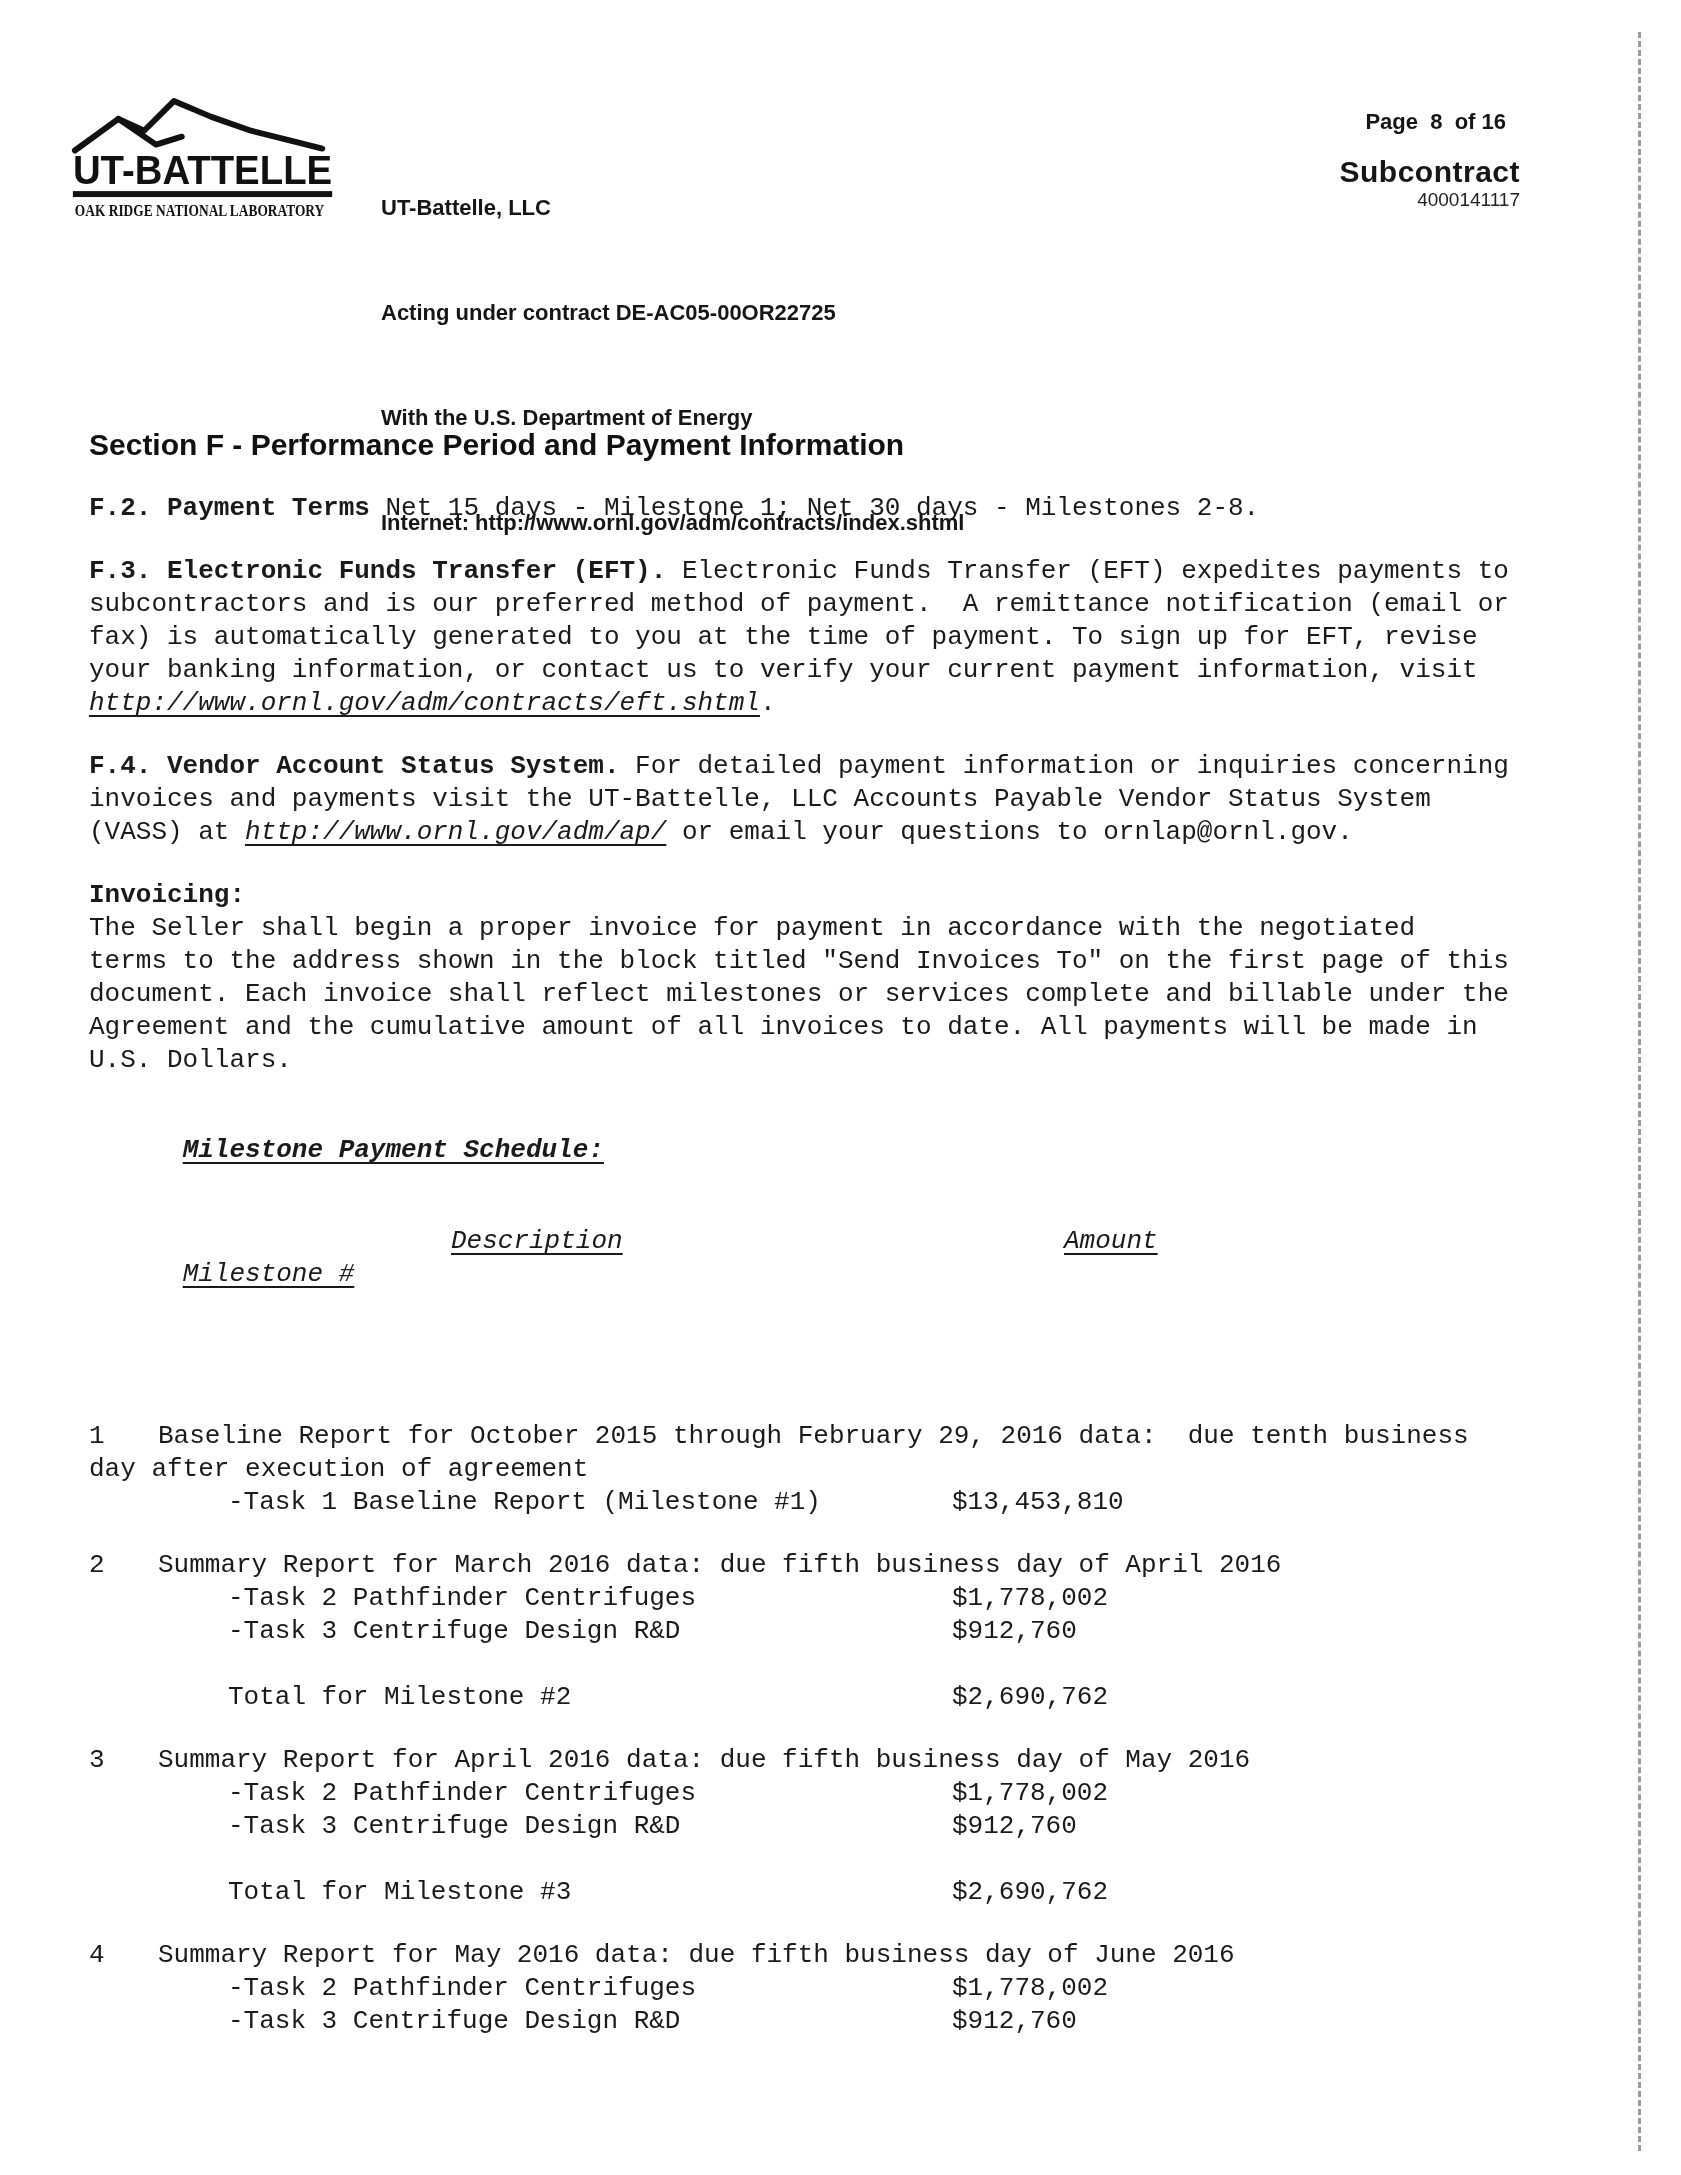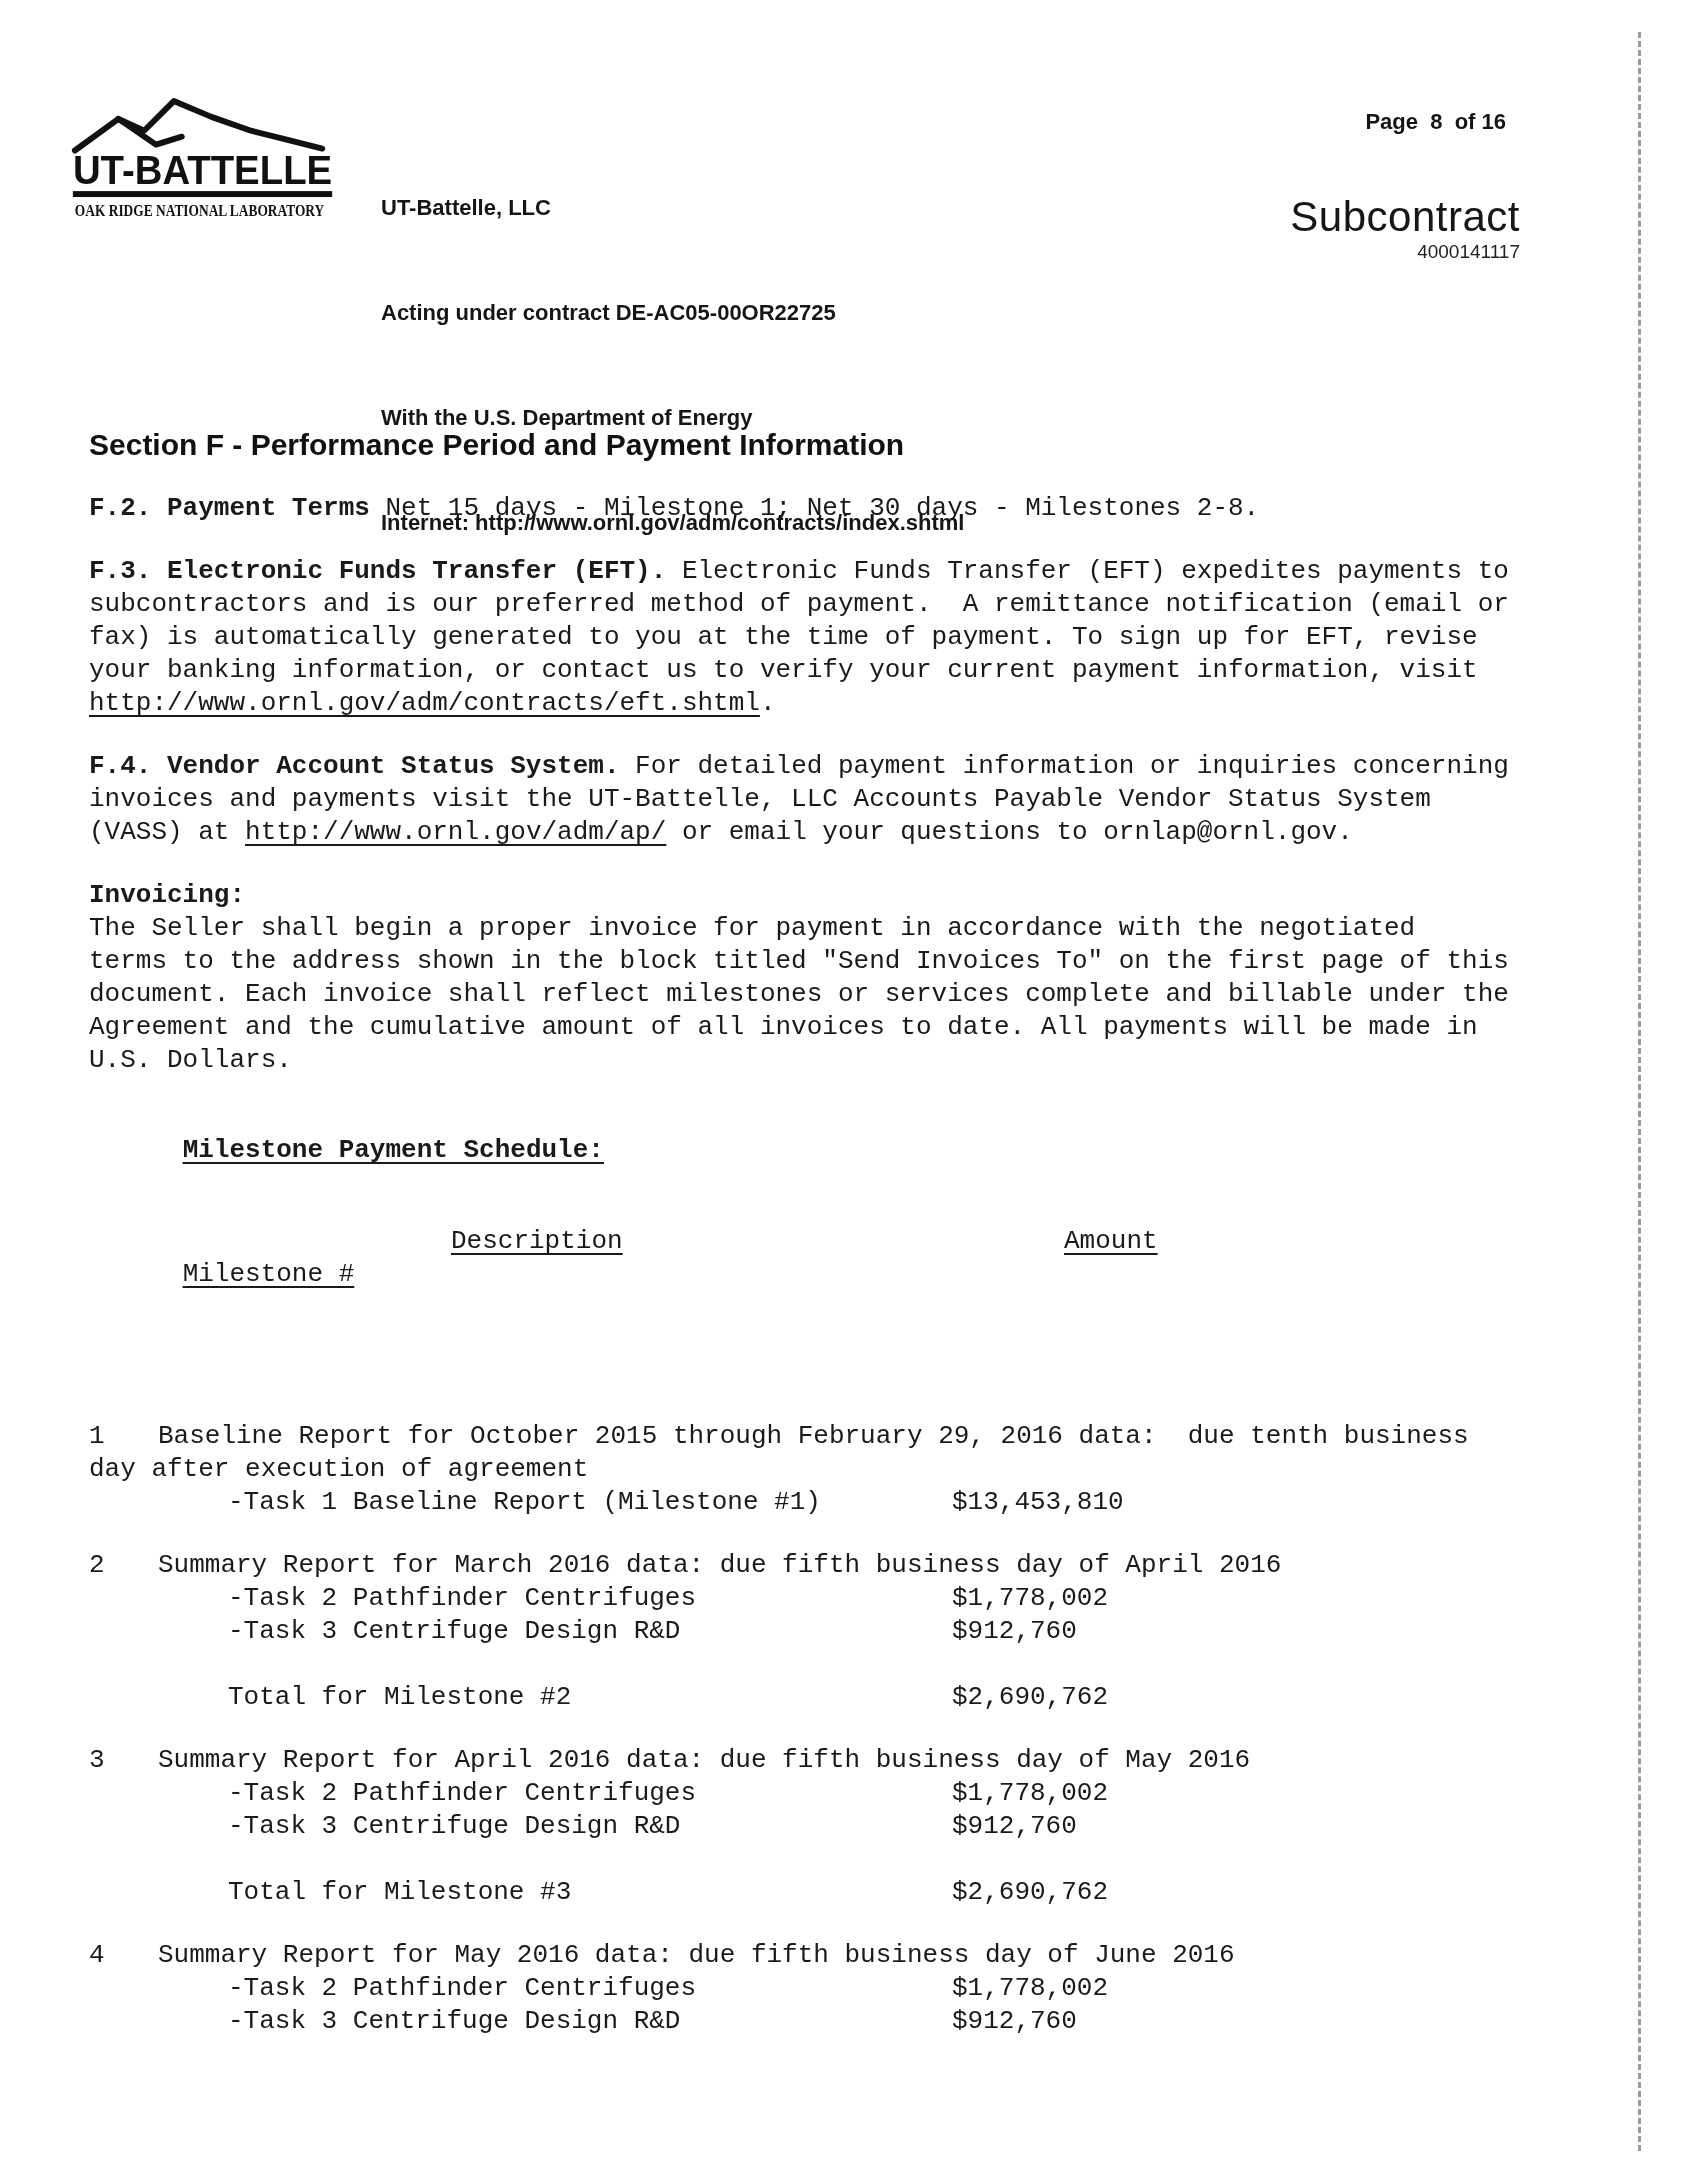--- a/index.html
+++ b/index.html
@@ -19,34 +19,34 @@
     font-weight:bold;font-size:22px;line-height:35px;color:#161616;
     white-space:pre;
   }
   .top-right{
     position:absolute;left:1218px;top:109px;width:302px;
     text-align:right;
     font-family:"Liberation Sans","DejaVu Sans",sans-serif;
     color:#161616;
   }
   .page-label{font-size:22px;font-weight:bold;white-space:pre;padding-right:14px;}
-  .doc-title{margin-top:58px;font-size:42px;font-weight:normal;letter-spacing:0.5px;}
+  .doc-title{margin-top:20px;font-size:30px;font-weight:bold;letter-spacing:0.5px;}
   .doc-number{font-size:19px;font-weight:normal;color:#222;margin-top:0px;}
   
   .content{position:absolute;left:89px;top:0;width:1455px;}
   .section-title{
     margin-top:428px;
     font-family:"Liberation Sans","DejaVu Sans",sans-serif;
     font-size:30px;font-weight:bold;color:#111;
     white-space:pre;
   }
   .para{margin-top:30px;}
   .line{font-size:26px;line-height:33px;white-space:pre;}
   b,.b{font-weight:bold;}
-  .ul{text-decoration:underline;text-underline-offset:5px;text-decoration-thickness:2px;}
+  .ul{text-decoration:underline;text-underline-offset:5px;text-decoration-thickness:2px;font-style:italic;}
   .para-f1{margin-top:40px;}
   
   .sched-title{margin-top:24px;}
   .sched-headers{position:relative;margin-top:25px;}
   .col-desc{position:absolute;left:362px;top:0;}
   .col-amt{position:absolute;left:975px;top:0;}
   .ms{margin-top:30px;}
   .ms-num{display:inline-block;width:69px;}
   .task-row,.total-row{position:relative;padding-left:139px;}
   .total-row{margin-top:33px;}

